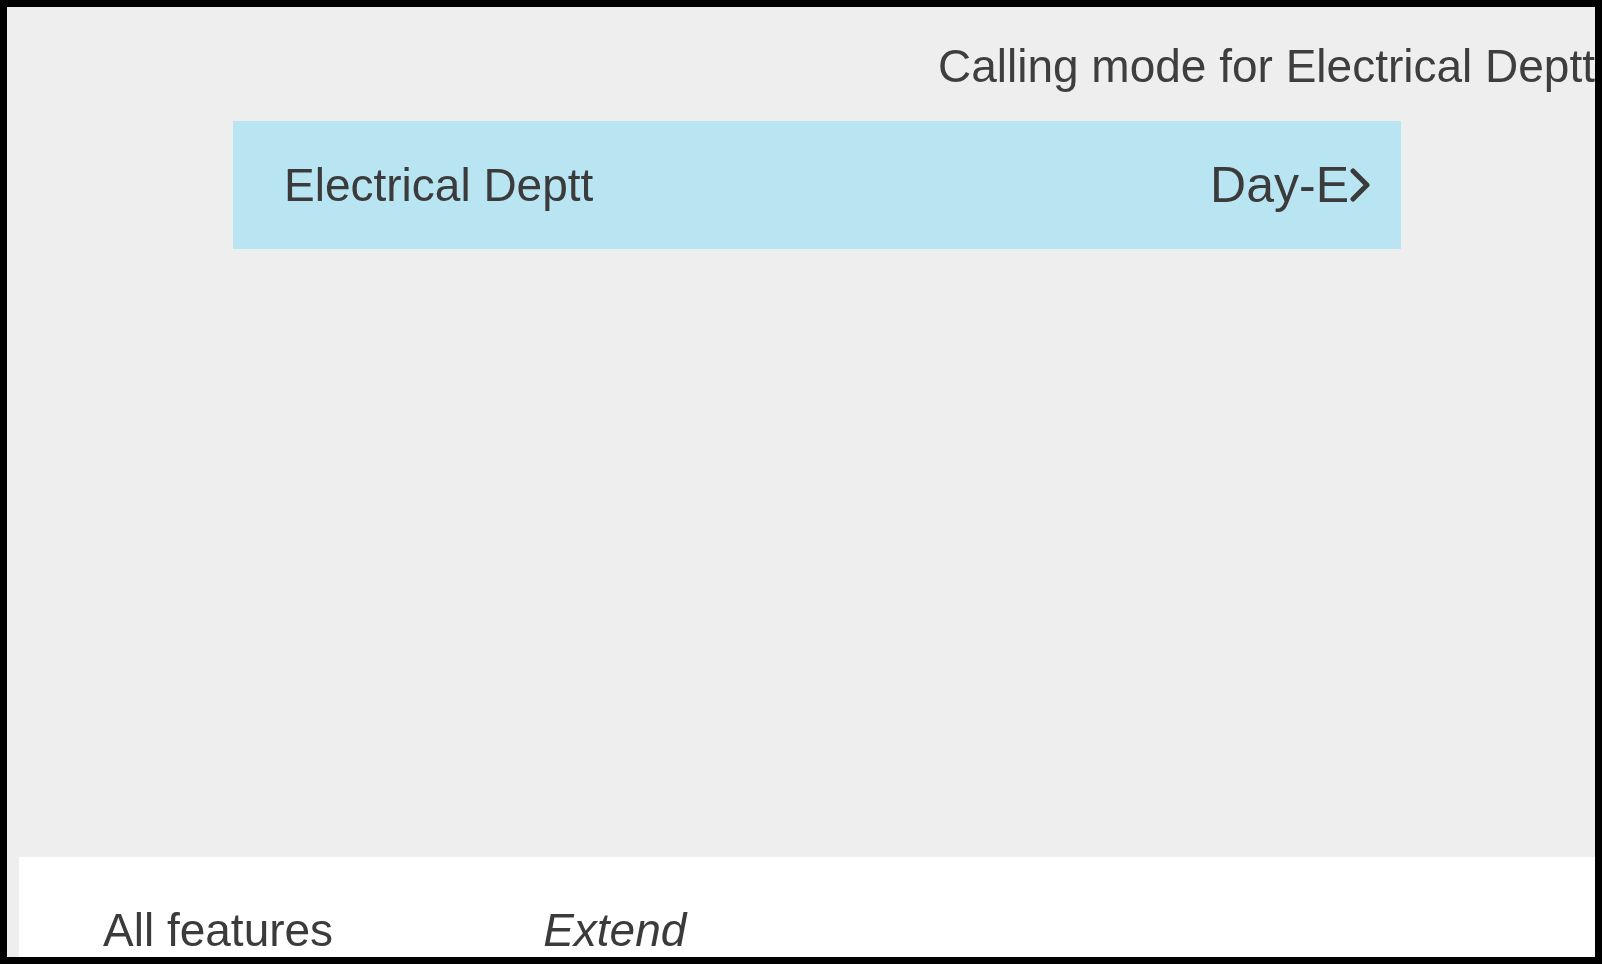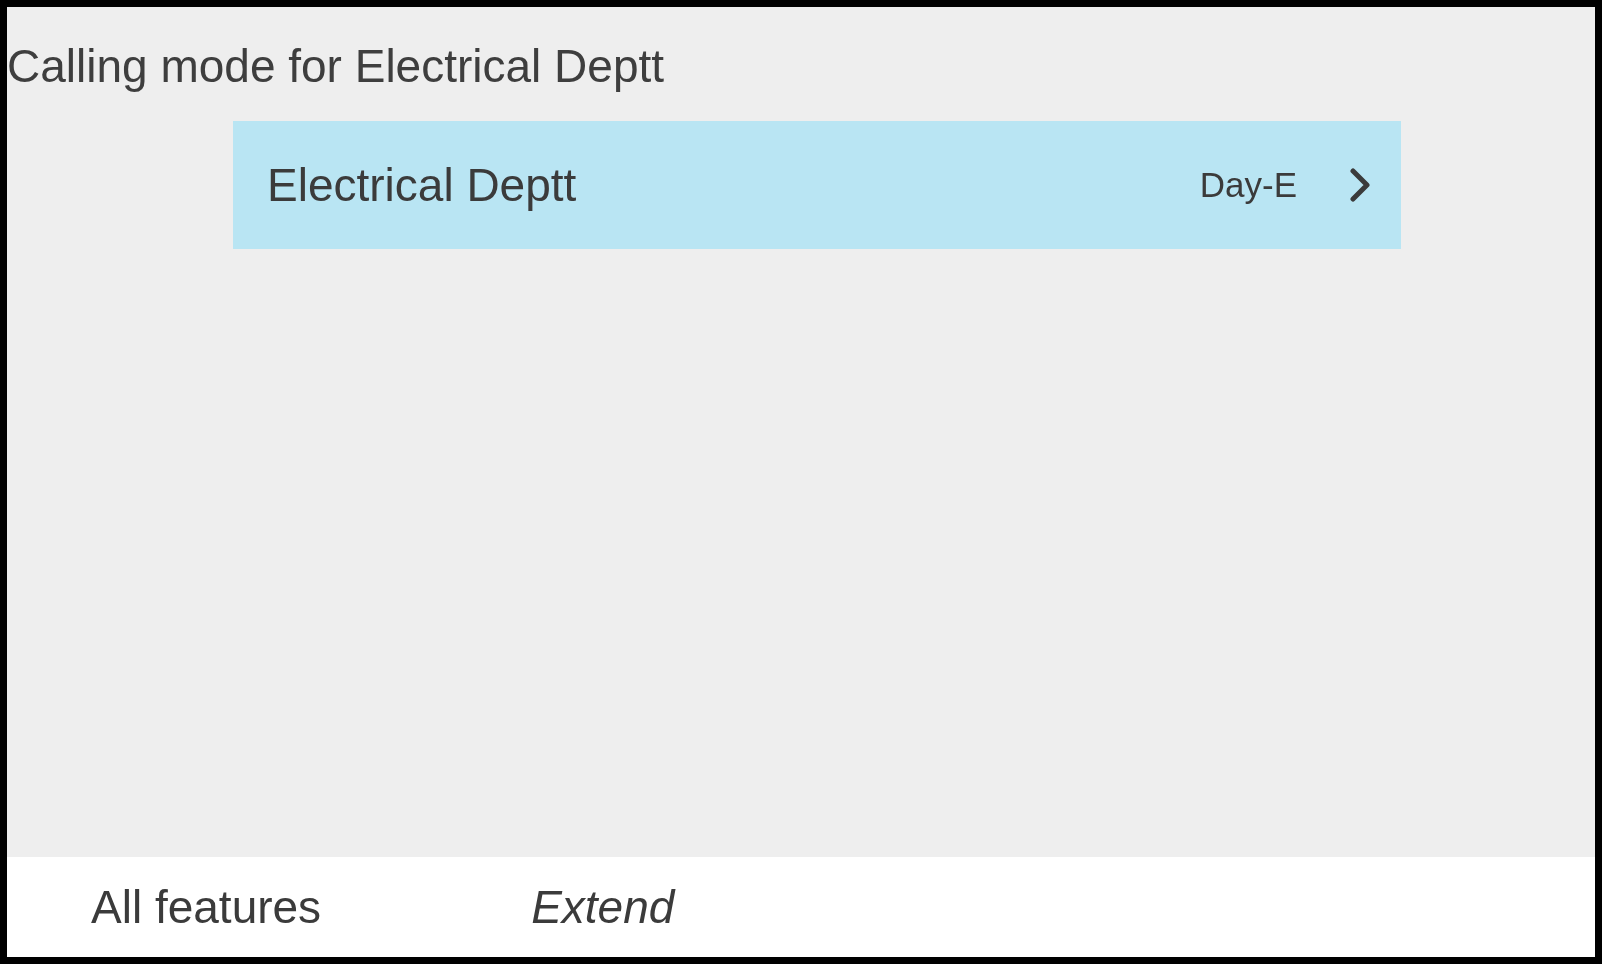--- a/index.html
+++ b/index.html
@@ -20,64 +20,64 @@
     }
     .screen {
       width: 100%;
       height: 100%;
       background: #eeeeee;
       display: flex;
       flex-direction: column;
       position: relative;
     }
     .title {
-      text-align: left;
+      text-align: right;
       font-size: 46px;
       color: #3e3e3e;
       padding-top: 32px;
       padding-bottom: 28px;
       font-weight: 400;
     }
     .list-area {
       flex: 1;
     }
     .list-row {
       margin-left: 226px;
       width: 1168px;
       height: 128px;
       background: #b9e5f3;
       display: flex;
       align-items: center;
-      padding-left: 34px;
+      padding-left: 51px;
       padding-right: 30px;
     }
     .row-label {
       flex: 1;
       font-size: 46px;
       color: #3b3b3b;
       font-weight: 400;
     }
     .row-value {
-      font-size: 35px;
+      font-size: 50px;
       color: #3b3b3b;
       font-weight: 400;
-      margin-right: 52px;
     }
     .chevron {
       width: 22px;
       height: 36px;
       display: flex;
       align-items: center;
       justify-content: center;
     }
     .footer {
       height: 100px;
       background: #ffffff;
       display: flex;
-      align-items: center;
+      align-items: flex-end;
+      margin-left: 12px;
     }
     .footer-item {
       font-size: 46px;
       color: #3b3b3b;
       font-weight: 400;
       text-align: center;
       cursor: pointer;
     }
     .footer-item.item-1 { margin-left: 84px; }
     .footer-item.item-2 { margin-left: 166px; }

